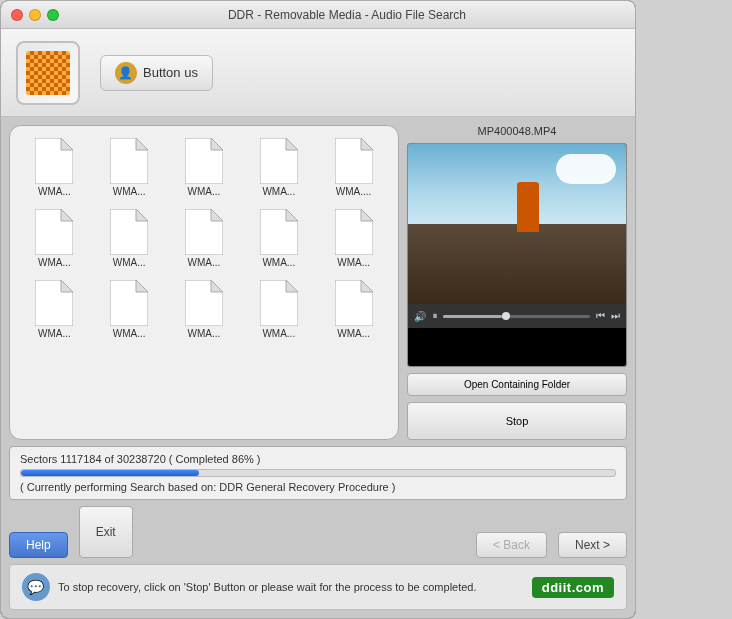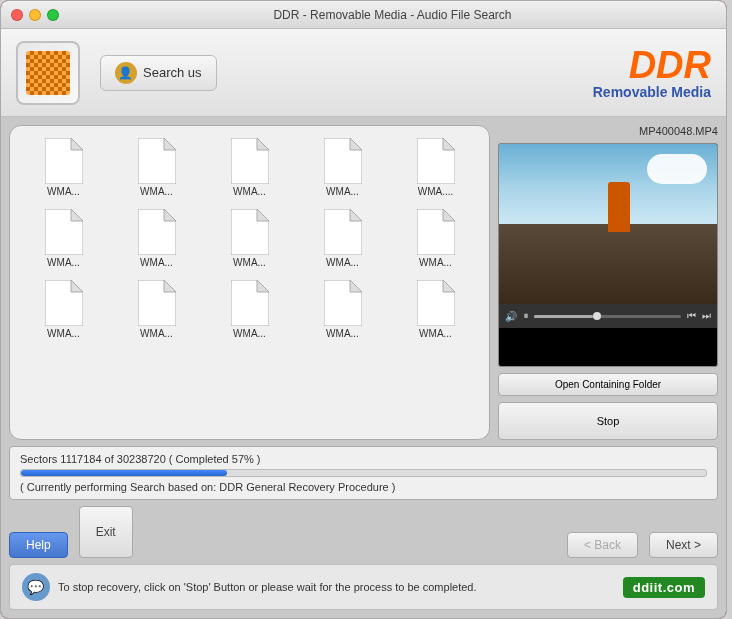--- a/index.html
+++ b/index.html
@@ -5,21 +5,21 @@
     * { box-sizing: border-box; margin: 0; padding: 0; }
     body {
       width: 732px;
       height: 619px;
       background: #d0d0d0;
       font-family: -apple-system, 'Helvetica Neue', Arial, sans-serif;
       font-size: 12px;
       overflow: hidden;
     }
     .window {
-      width: 727px;
+      width: 636px;
       height: 619px;
       background: #7f1d1d;
       border-radius: 8px;
       overflow: hidden;
       display: flex;
       flex-direction: column;
       border: 1px solid #aaa;
     }
     
     .titlebar {
@@ -186,21 +186,21 @@
     .preview-panel {
       width: 220px;
       display: flex;
       flex-direction: column;
       gap: 6px;
     }
     .preview-filename {
       font-size: 11px;
       color: #333;
       font-weight: 500;
-      text-align: right;
+      text-align: center;
     }
     .preview-image-container {
       background: #000;
       border: 1px solid #888;
       border-radius: 3px;
       overflow: hidden;
       flex: 1;
       position: relative;
     }
     .preview-image {
@@ -385,26 +385,22 @@
     </div>
     <div class="titlebar-title">DDR - Removable Media - Audio File Search</div>
   </div>
 
   <div class="header">
     <div class="logo-icon">
       <div class="logo-checkerboard"></div>
     </div>
     <button class="contact-btn">
       <div class="contact-icon">👤</div>
-      <span>Search us</span>
+      <span>Button us</span>
     </button>
-    <div class="header-right">
-      <div class="ddr-text">DDR</div>
-      <div class="removable-text">Removable Media</div>
-    </div>
   </div>
 
   <div class="main-content">
     <div class="content-row">
 
       <div class="file-grid-panel">
         <div class="file-grid" id="file-grid">
         <div class="file-item">
       <div class="file-icon">
         <svg viewBox="0 0 38 46" xmlns="http://www.w3.org/2000/svg">
@@ -562,21 +558,21 @@
             <span class="ctrl-btn">⏮</span>
             <span class="ctrl-btn">⏭</span>
           </div>
         </div>
         <button class="open-folder-btn">Open Containing Folder</button>
         <button class="stop-btn">Stop</button>
       </div>
     </div>
 
     <div class="progress-area">
-      <div class="progress-text">Sectors 1117184 of 30238720  ( Completed 57% )</div>
+      <div class="progress-text">Sectors 1117184 of 30238720  ( Completed 86% )</div>
       <div class="progress-bar-container">
         <div class="progress-bar-fill" id="progress-fill" style="width: 30%;"></div>
       </div>
       <div class="progress-status">( Currently performing Search based on: DDR General Recovery Procedure )</div>
     </div>
 
     <div class="bottom-bar">
       <button class="help-btn">Help</button>
       <button class="exit-btn">Exit</button>
       <div class="spacer"></div>

